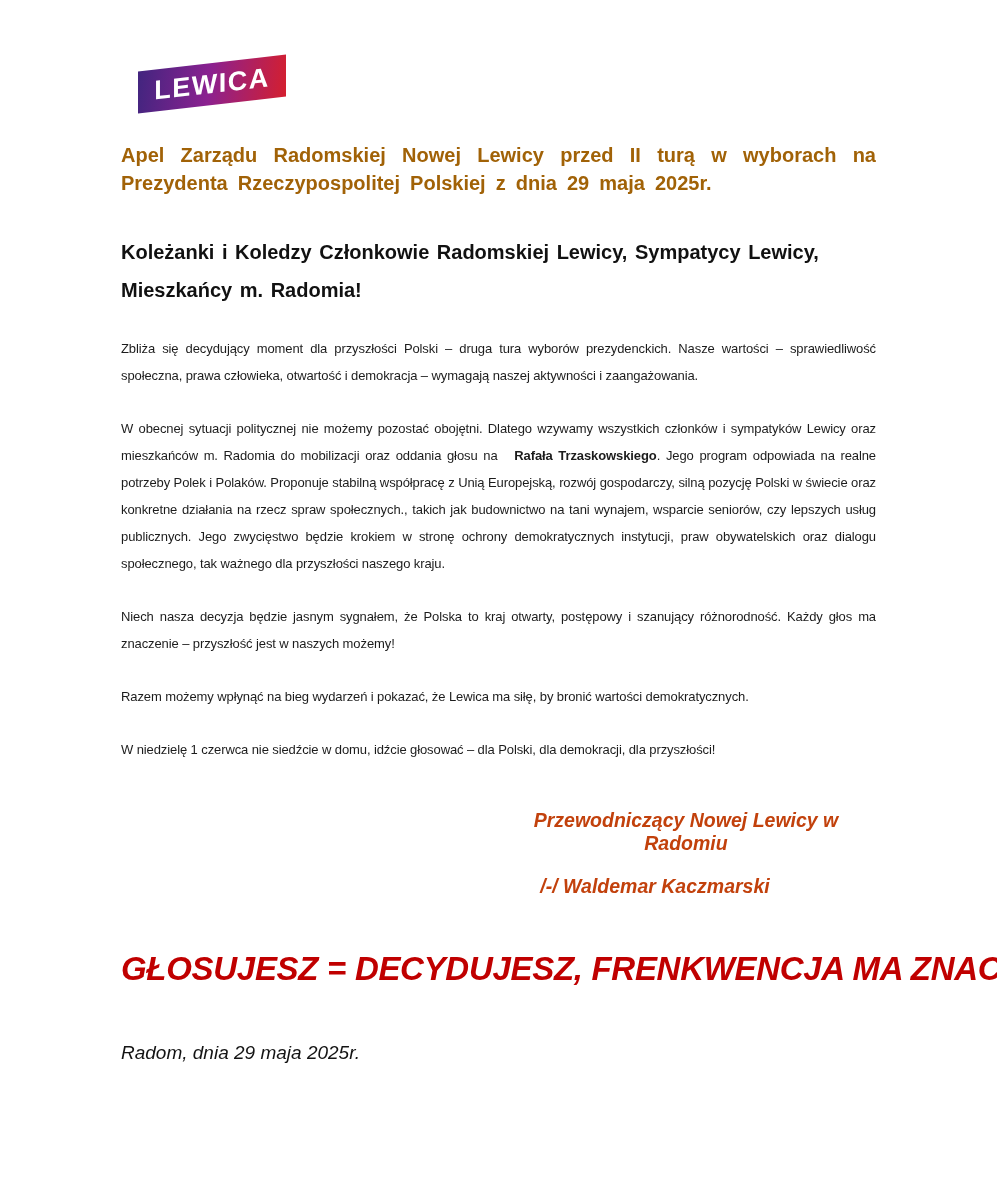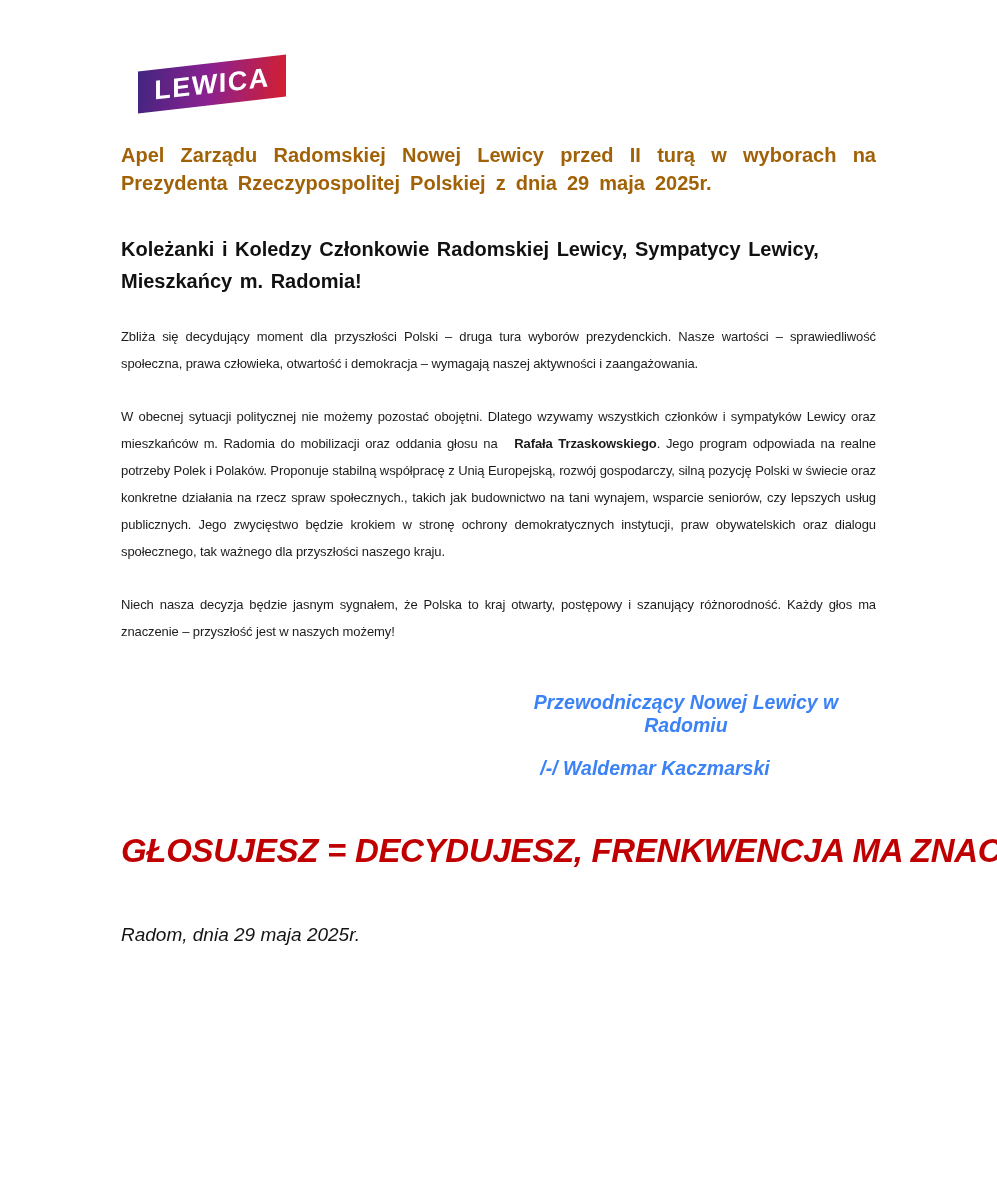--- a/index.html
+++ b/index.html
@@ -46,42 +46,42 @@
     font-weight: bold;
     line-height: 28px;
     color: #a16207;
     text-align: justify;
     word-spacing: 4.5px;
   }
   .salutation {
     margin-top: 36px;
     font-size: 20px;
     font-weight: bold;
-    line-height: 32px;
+    line-height: 38px;
     color: #111111;
     word-spacing: 2px;
   }
 
   
   .para {
     margin-top: 26px;
     font-size: 13px;
     line-height: 27px;
     text-align: justify;
     letter-spacing: -0.1px;
   }
   .para b { font-weight: bold; margin-left: 11px; }
 
   
   .signature {
     margin-top: 46px;
     font-size: 19.5px;
     font-weight: bold;
     font-style: italic;
-    color: #3b82f6;
+    color: #c2410c;
   }
   .sig-role {
     text-align: center;
     padding-left: 375px;
   }
   .sig-name {
     margin-top: 20px;
     text-align: center;
     padding-left: 313px;
   }
@@ -117,21 +117,23 @@
     <div class="title">Apel Zarządu Radomskiej Nowej Lewicy przed II turą w wyborach na Prezydenta Rzeczypospolitej Polskiej z dnia 29 maja 2025r.</div>
 
     <div class="salutation">Koleżanki i Koledzy Członkowie Radomskiej Lewicy, Sympatycy Lewicy, Mieszkańcy m. Radomia!</div>
 
     <p class="para">Zbliża się decydujący moment dla przyszłości Polski – druga tura wyborów prezydenckich. Nasze wartości – sprawiedliwość społeczna, prawa człowieka, otwartość i demokracja – wymagają naszej aktywności i zaangażowania.</p>
 
     <p class="para"><span>W obecnej sytuacji politycznej nie możemy pozostać obojętni. Dlatego wzywamy wszystkich członków i sympatyków Lewicy oraz mieszkańców m. Radomia do mobilizacji oraz oddania głosu na </span><b>Rafała Trzaskowskiego</b><span>. Jego program odpowiada na realne potrzeby Polek i Polaków. Proponuje stabilną współpracę z Unią Europejską, rozwój gospodarczy, silną pozycję Polski w świecie oraz konkretne działania na rzecz spraw społecznych., takich jak budownictwo na tani wynajem, wsparcie seniorów, czy lepszych usług publicznych. Jego zwycięstwo będzie krokiem w stronę ochrony demokratycznych instytucji, praw obywatelskich oraz dialogu społecznego, tak ważnego dla przyszłości naszego kraju.</span></p>
 
     <p class="para">Niech nasza decyzja będzie jasnym sygnałem, że Polska to kraj otwarty, postępowy i szanujący różnorodność. Każdy głos ma znaczenie – przyszłość jest w naszych możemy!</p>
 
+    <p class="para">Razem możemy wpłynąć na bieg wydarzeń i pokazać, że Lewica ma siłę, by bronić wartości demokratycznych.</p>
 
+    <p class="para">W niedzielę 1 czerwca nie siedźcie w domu, idźcie głosować – dla Polski, dla demokracji, dla przyszłości!</p>
 
     <div class="signature">
       <div class="sig-role">Przewodniczący Nowej Lewicy w Radomiu</div>
       <div class="sig-name">/-/ Waldemar Kaczmarski</div>
     </div>
 
     <div class="slogan" style="color: rgb(192, 0, 0);">GŁOSUJESZ = DECYDUJESZ, FRENKWENCJA MA ZNACZENIE</div>
 
     <div class="dateline">Radom, dnia 29 maja 2025r.</div>
 

